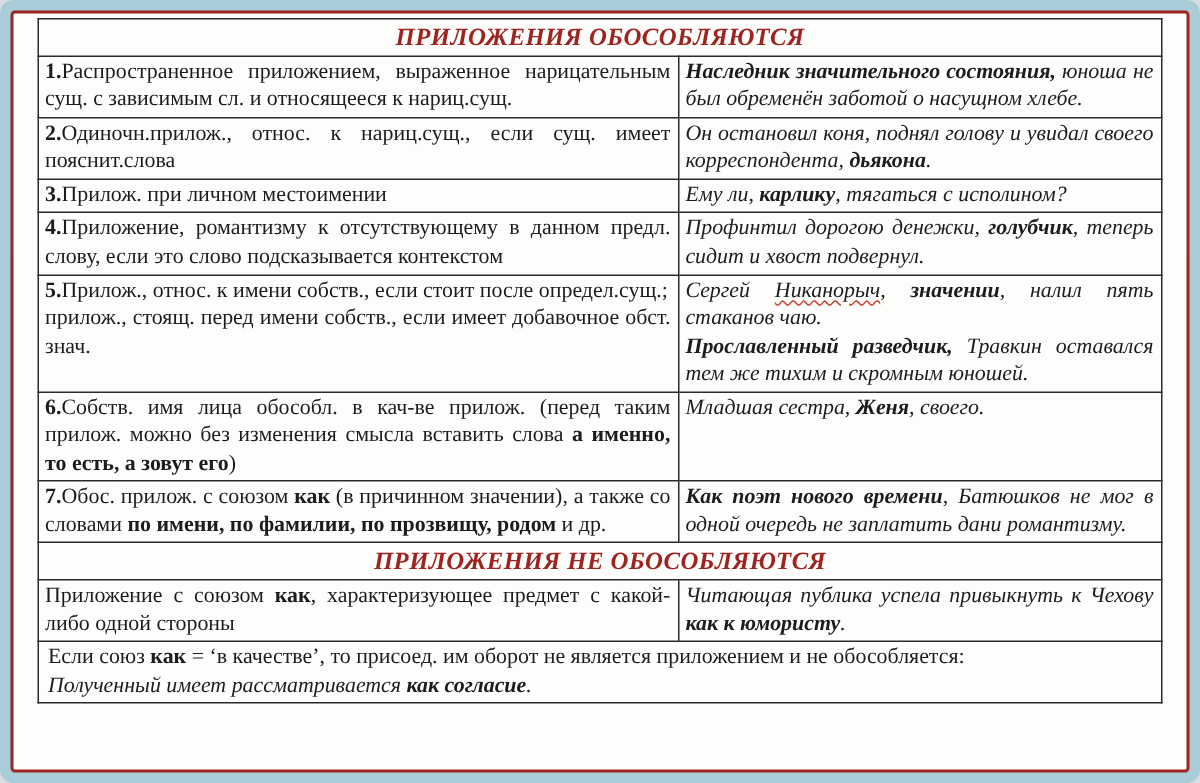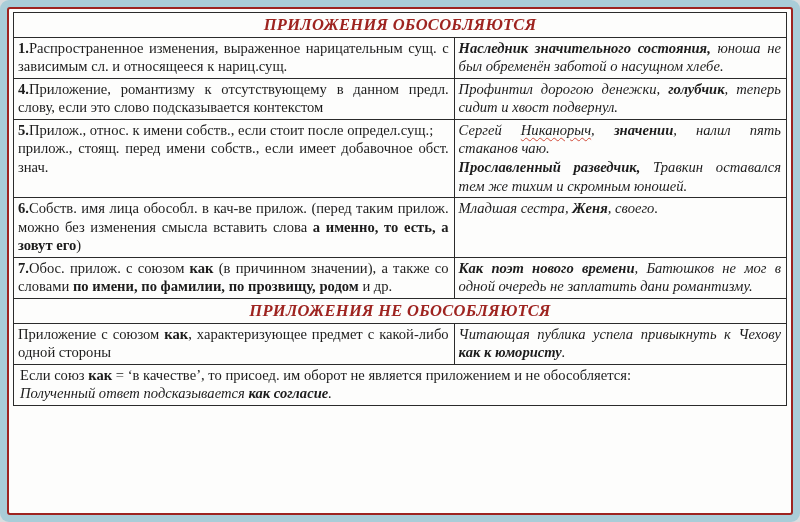--- a/index.html
+++ b/index.html
@@ -20,21 +20,21 @@
     background:var(--frame);
     padding:7px;border-radius:9px;
     overflow:hidden;
   }
   .inner{
     border:2px solid var(--accent);
     border-radius:3px;
     background:#fdfdfc;
     box-sizing:border-box;
     height:100%;
-    padding:3px 4px;
+    padding:3px 16px;
   }
   table.grammar{
     width:100%;
     border-collapse:collapse;
     table-layout:fixed;
   }
   td{
     border:1.6px solid var(--grid);
     vertical-align:top;
     padding:1px 5px 2px 4px;
@@ -72,22 +72,30 @@
         <col style="width:57%">
         <col style="width:43%">
       </colgroup>
       <tbody>
         <tr>
           <td class="hdr" colspan="2">ПРИЛОЖЕНИЯ ОБОСОБЛЯЮТСЯ</td>
         </tr>
       </tbody>
       <tbody id="rows-separated">
           <tr>
-            <td class="rule"><span class="b">1.</span><span>Распространенное изменения, выраженное нарицательным сущ. с зависимым сл. и относящееся к нариц.сущ.</span></td>
+            <td class="rule"><span class="b">1.</span><span>Распространенное приложением, выраженное нарицательным сущ. с зависимым сл. и относящееся к нариц.сущ.</span></td>
             <td class="example"><span class="b">Наследник значительного состояния,</span><span> юноша не был обременён заботой о насущном хлебе.</span></td>
+          </tr>
+          <tr>
+            <td class="rule"><span class="b">2.</span><span>Одиночн.прилож., относ. к нариц.сущ., если сущ. имеет пояснит.слова</span></td>
+            <td class="example"><span>Он остановил коня, поднял голову и увидал своего корреспондента, </span><span class="b">дьякона</span><span>.</span></td>
+          </tr>
+          <tr>
+            <td class="rule"><span class="b">3.</span><span>Прилож. при личном местоимении</span></td>
+            <td class="example"><span>Ему ли, </span><span class="b">карлику</span><span>, тягаться с исполином?</span></td>
           </tr>
           <tr>
             <td class="rule"><span class="b">4.</span><span>Приложение, романтизму к отсутствующему в данном предл. слову, если это слово подсказывается контекстом</span></td>
             <td class="example"><span>Профинтил дорогою денежки, </span><span class="b">голубчик</span><span>, теперь сидит и хвост подвернул.</span></td>
           </tr>
           <tr>
             <td class="rule"><span class="b">5.</span><span>Прилож., относ. к имени собств., если стоит после определ.сущ.;</span><br><span>прилож., стоящ. перед имени собств., если имеет добавочное обст. знач.</span></td>
             <td class="example"><span>Сергей </span><span class="wavy">Никанорыч</span><span>, </span><span class="b">значении</span><span>, налил пять стаканов чаю.</span><br><span class="b">Прославленный разведчик,</span><span> Травкин оставался тем же тихим и скромным юношей.</span></td>
           </tr>
           <tr>
@@ -105,18 +113,18 @@
         </tr>
       </tbody>
       <tbody id="rows-not-separated">
           <tr>
             <td class="rule"><span>Приложение с союзом </span><span class="b">как</span><span>, характеризующее предмет с какой-либо одной стороны</span></td>
             <td class="example"><span>Читающая публика успела привыкнуть к Чехову </span><span class="b">как к юмористу</span><span>.</span></td>
           </tr>
         </tbody>
       <tbody>
         <tr>
-          <td class="note" colspan="2" id="note-cell"><span>Если союз </span><span class="b">как</span><span> = ‘в качестве’, то присоед. им оборот не является приложением и не обособляется:</span><br><span class="i">Полученный ответ подсказывается </span><span class="b i">как согласие</span><span class="i">.</span></td>
+          <td class="note" colspan="2" id="note-cell"><span>Если союз </span><span class="b">как</span><span> = ‘в качестве’, то присоед. им оборот не является приложением и не обособляется:</span><br><span class="i">Полученный имеет рассматривается </span><span class="b i">как согласие</span><span class="i">.</span></td>
         </tr>
       </tbody>
     </table>
   </div>
 </div>
 
 </body></html>

